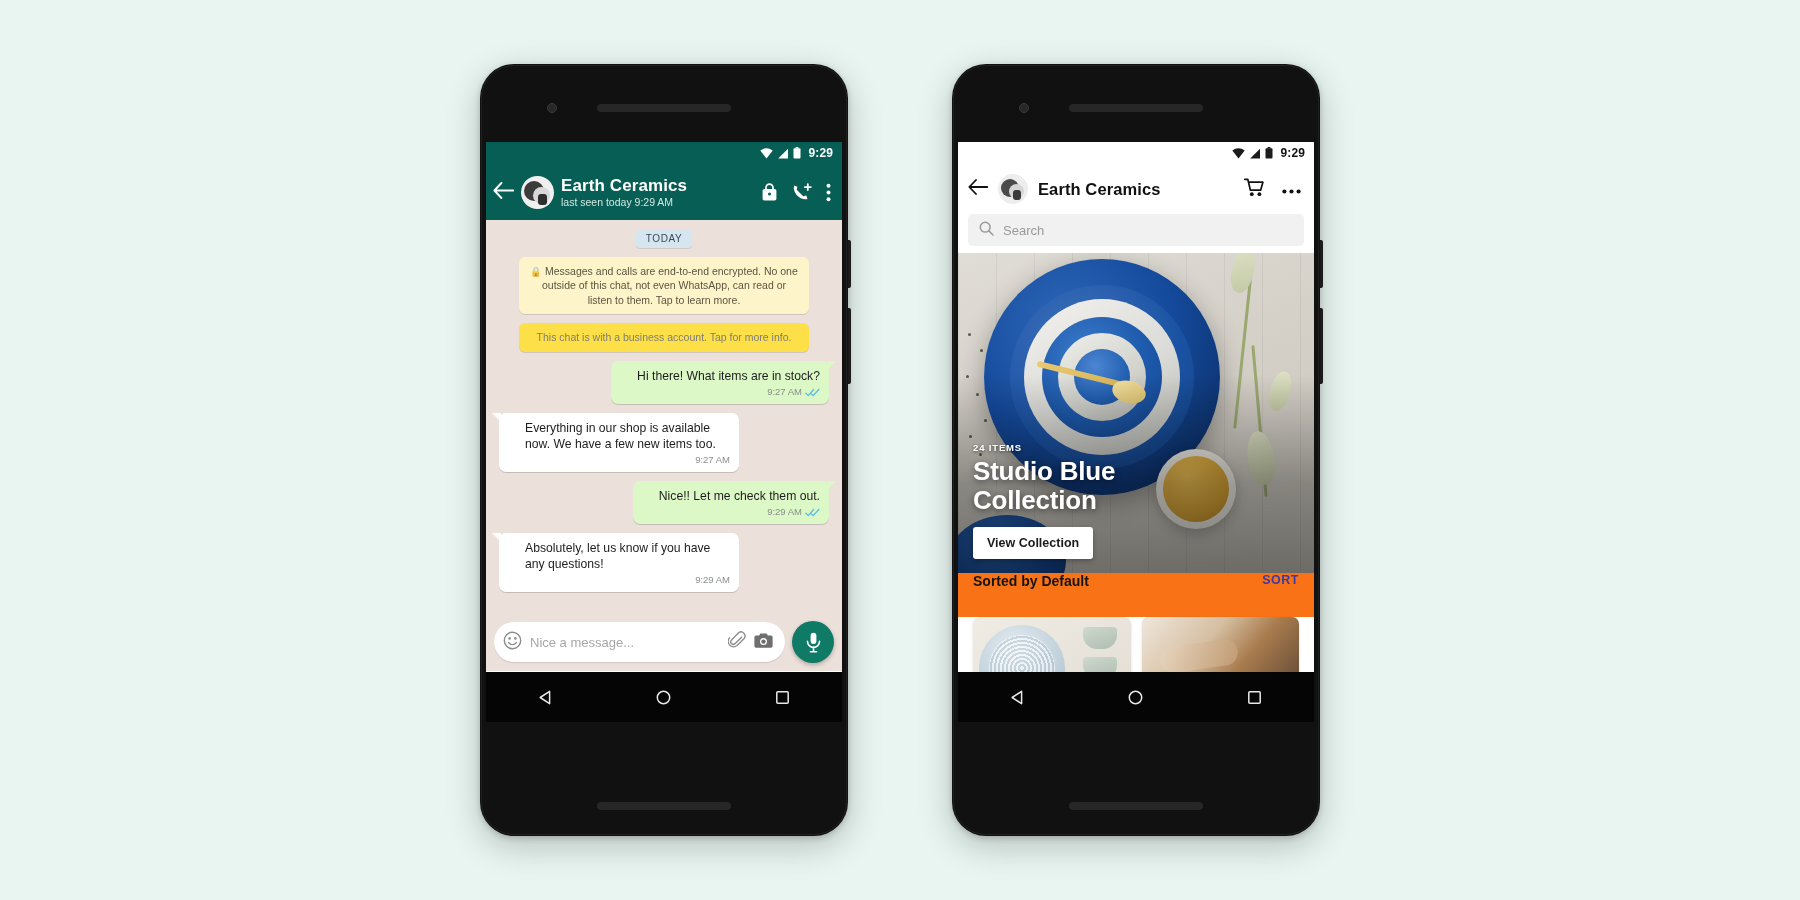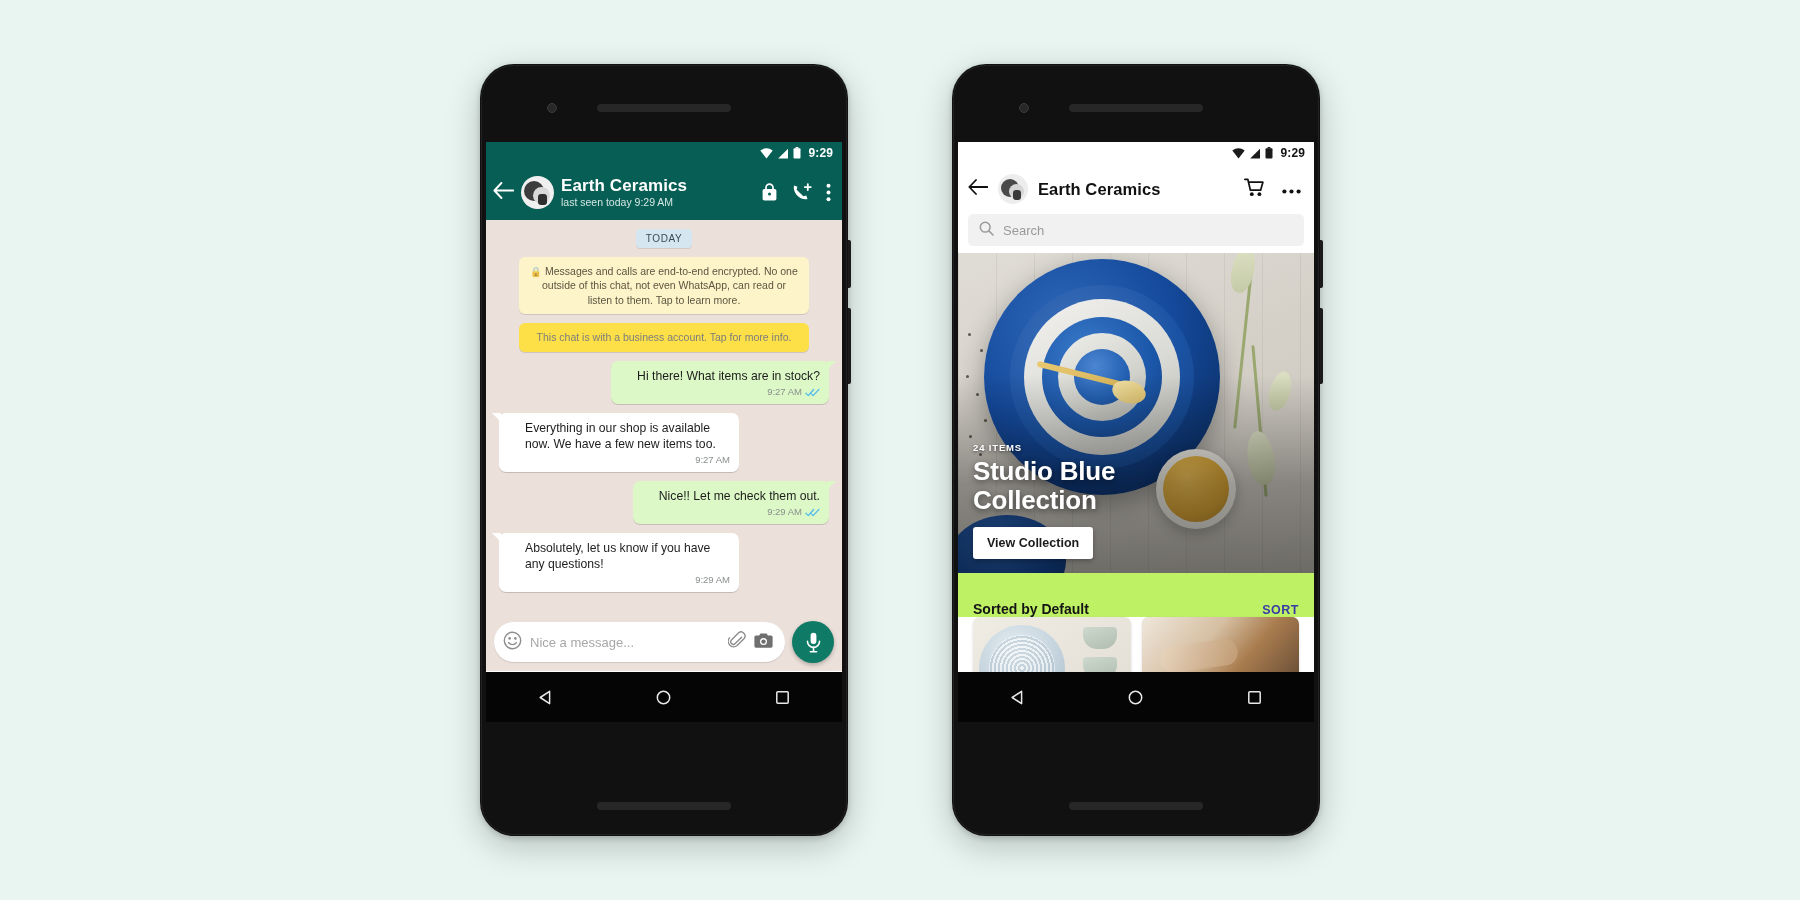--- a/index.html
+++ b/index.html
@@ -402,22 +402,22 @@
     display: inline-block;
     background: #ffffff; color: #1b1b1b;
     font-size: 12.5px; font-weight: bold;
     padding: 9px 14px; border-radius: 3px;
     box-shadow: 0 2px 5px rgba(0,0,0,0.28);
     cursor: pointer;
   }
 
   .sortbar {
     height: 44px;
-    background: #bef264;
-    display: flex; align-items: flex-end; justify-content: space-between;
+    background: #f97316;
+    display: flex; align-items: flex-start; justify-content: space-between;
     padding: 0 15px;
   }
   .sort-label { font-size: 14px; font-weight: bold; color: #141414; }
   .sort-action {
     font-size: 12.5px; font-weight: bold; color: #3b3ba6;
     letter-spacing: 0.5px; cursor: pointer;
   }
 
   .grid {
     background: #ffffff;

